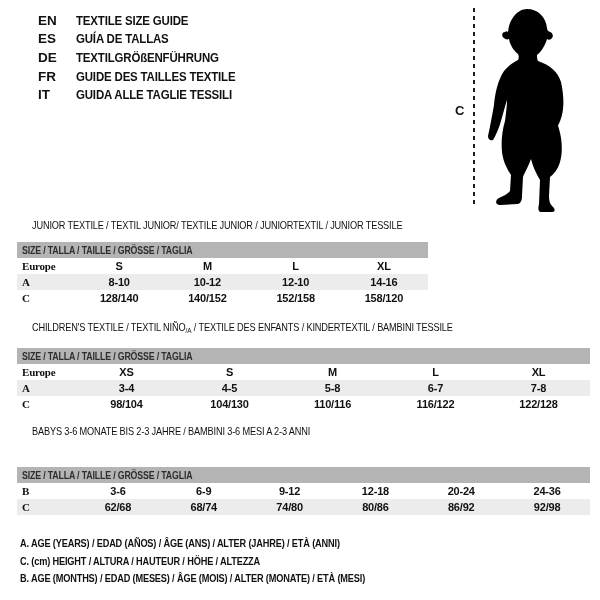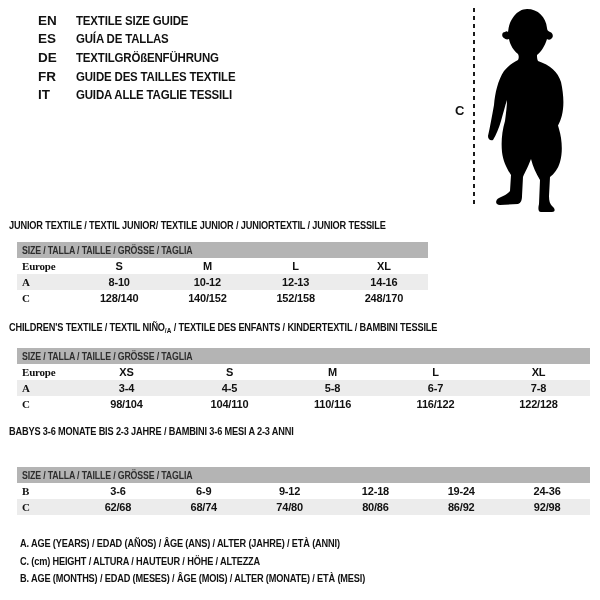--- a/index.html
+++ b/index.html
@@ -19,21 +19,21 @@
   .lang-text { transform: scaleX(0.85); }
   
   .measure-line {
     position: absolute; left: 473px; top: 8px; width: 2px; height: 199px;
     background: repeating-linear-gradient(to bottom, #1a1a1a 0 4px, transparent 4px 8px);
   }
   .measure-label { position: absolute; left: 455px; top: 103px; font-weight: bold; font-size: 13px; }
   .baby-svg { position: absolute; left: 483px; top: 8px; width: 96px; height: 205px; }
   .baby-svg path { fill: #000; }
   
-  .tbl-title { position: absolute; left: 9px; font-weight: bold; font-size: 11.5px; line-height: 17px; }
+  .tbl-title { position: absolute; left: 32px; font-weight: normal; font-size: 11.5px; line-height: 17px; }
   .sub { font-size: 8px; vertical-align: -2px; letter-spacing: 0; }
   
   table.size-table {
     position: absolute; border-collapse: collapse; table-layout: fixed;
     font-size: 11px; font-weight: bold; color: var(--ink, #111);
   }
   table.size-table td { height: 16px; padding: 0; text-align: center; vertical-align: middle; letter-spacing: -0.2px; }
   table.size-table td.lbl { text-align: left; padding-left: 5px; font-family: Liberation Serif, serif; }
   table.size-table td.bar { background: var(--header-bar, #b4b4b4); text-align: left; padding-left: 5px; color: #2e2e2e; }
   table.size-table tr.alt { background: var(--row-alt, #ececec); }
@@ -110,29 +110,29 @@
         <td class="lbl">Europe</td>
         <td>S</td>
         <td>M</td>
         <td>L</td>
         <td>XL</td>
       </tr>
       <tr class="alt">
         <td class="lbl">A</td>
         <td>8-10</td>
         <td>10-12</td>
-        <td>12-13</td>
+        <td>12-10</td>
         <td>14-16</td>
       </tr>
       <tr>
         <td class="lbl">C</td>
         <td>128/140</td>
         <td>140/152</td>
         <td>152/158</td>
-        <td>248/170</td>
+        <td>158/120</td>
       </tr>
     </tbody>
   </table>
 
   <div class="tbl-title" style="top:319px">
     <span class="condensed"><span>CHILDREN'S TEXTILE / TEXTIL NIÑO</span><span class="sub">/A</span><span> / TEXTILE DES ENFANTS / KINDERTEXTIL / BAMBINI TESSILE</span></span>
   </div>
   <table class="size-table" style="left:17px; top:348px; width:573px">
     <colgroup>
         <col style="width:58px">
@@ -160,21 +160,21 @@
         <td class="lbl">A</td>
         <td>3-4</td>
         <td>4-5</td>
         <td>5-8</td>
         <td>6-7</td>
         <td>7-8</td>
       </tr>
       <tr>
         <td class="lbl">C</td>
         <td>98/104</td>
-        <td>104/110</td>
+        <td>104/130</td>
         <td>110/116</td>
         <td>116/122</td>
         <td>122/128</td>
       </tr>
     </tbody>
   </table>
 
   <div class="tbl-title" style="top:423px">
     <div><span class="condensed">BABYS 3-6 MONATE BIS 2-3 JAHRE / BAMBINI 3-6 MESI A 2-3 ANNI</span></div>
   </div>
@@ -193,21 +193,21 @@
         <td class="bar" colspan="7">
           <span class="condensed">SIZE / TALLA / TAILLE / GRÖSSE / TAGLIA</span>
         </td>
       </tr>
       <tr>
         <td class="lbl">B</td>
         <td>3-6</td>
         <td>6-9</td>
         <td>9-12</td>
         <td>12-18</td>
-        <td>19-24</td>
+        <td>20-24</td>
         <td>24-36</td>
       </tr>
       <tr class="alt">
         <td class="lbl">C</td>
         <td>62/68</td>
         <td>68/74</td>
         <td>74/80</td>
         <td>80/86</td>
         <td>86/92</td>
         <td>92/98</td>

